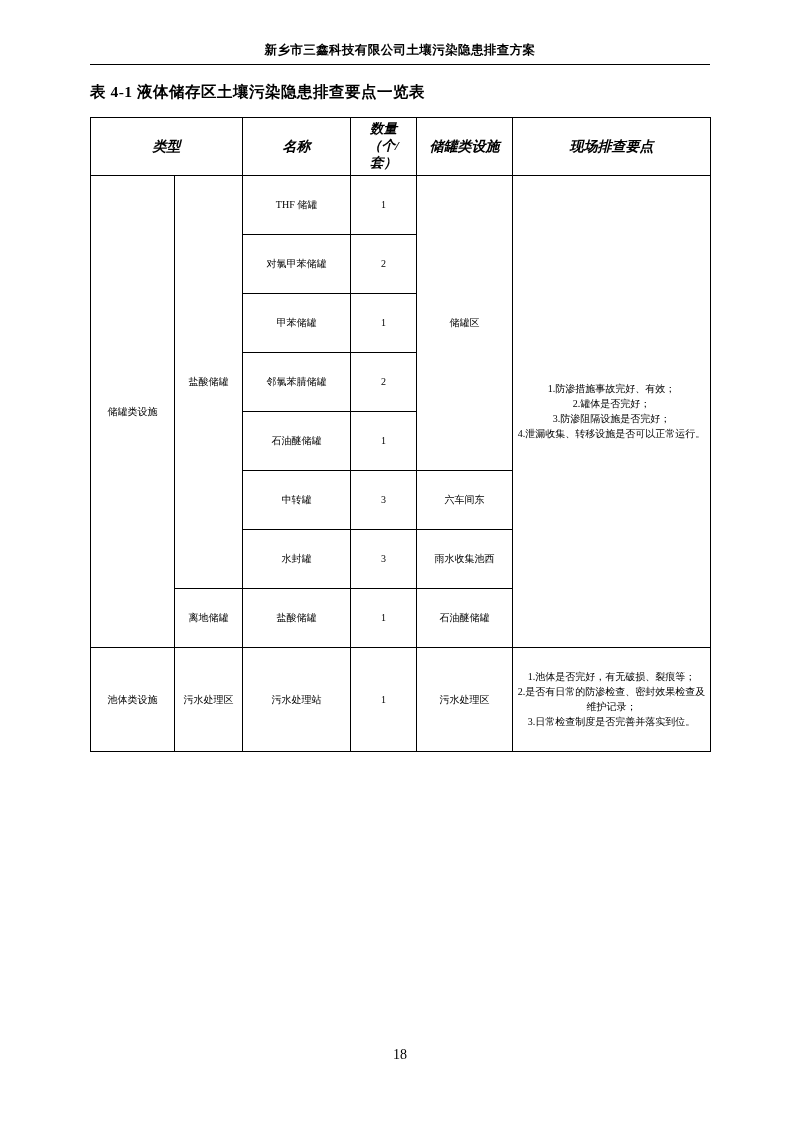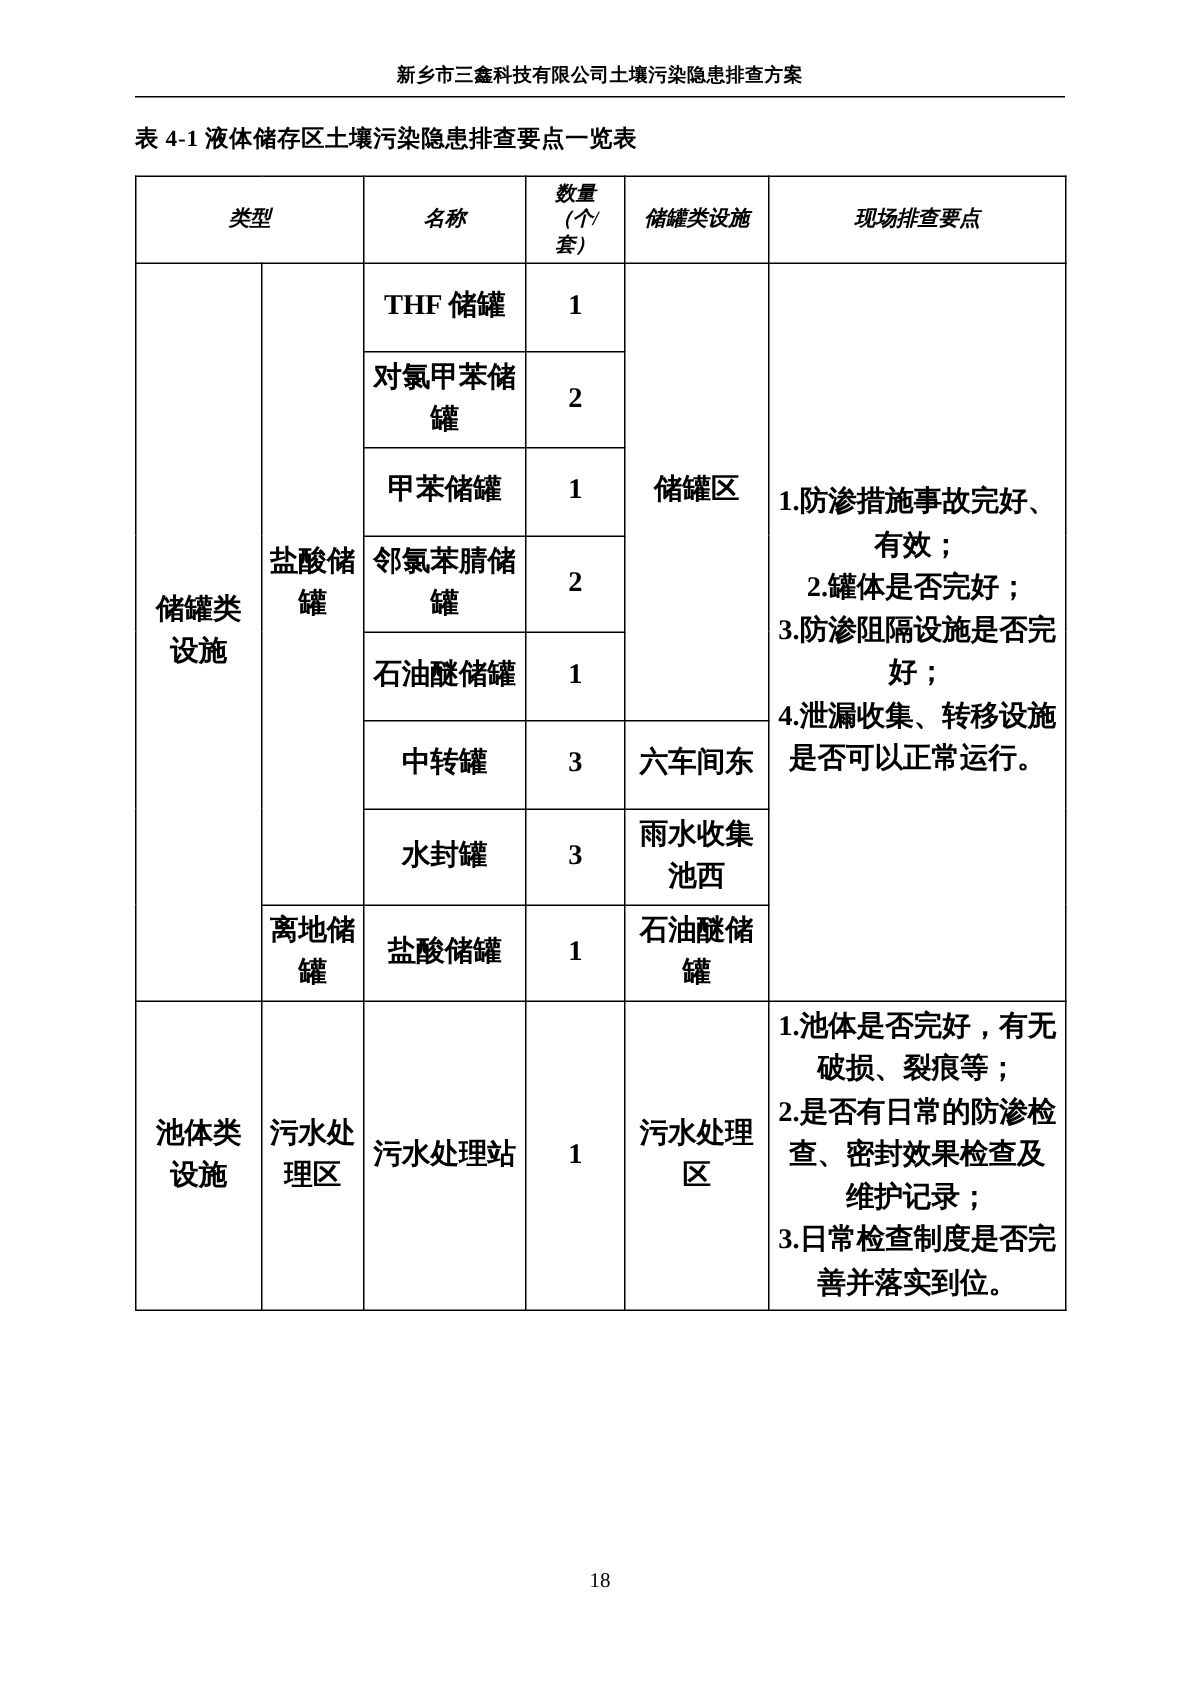--- a/index.html
+++ b/index.html
@@ -44,22 +44,22 @@
   table.main {
     border-collapse: collapse;
     width: 620px;
     margin: 0 auto;
     table-layout: fixed;
   }
   table.main td, table.main th {
     border: 1px solid #000;
     text-align: center;
     vertical-align: middle;
-    font-size: 19px;
-    font-weight: bold;
+    font-size: 10px;
+    font-weight: normal;
     padding: 3px 4px;
     line-height: 1.5;
   }
   table.main th {
     font-weight: bold;
     font-size: 14px;
     height: 34px;
     font-style: italic;
   }
   .col-type { width: 84px; }

